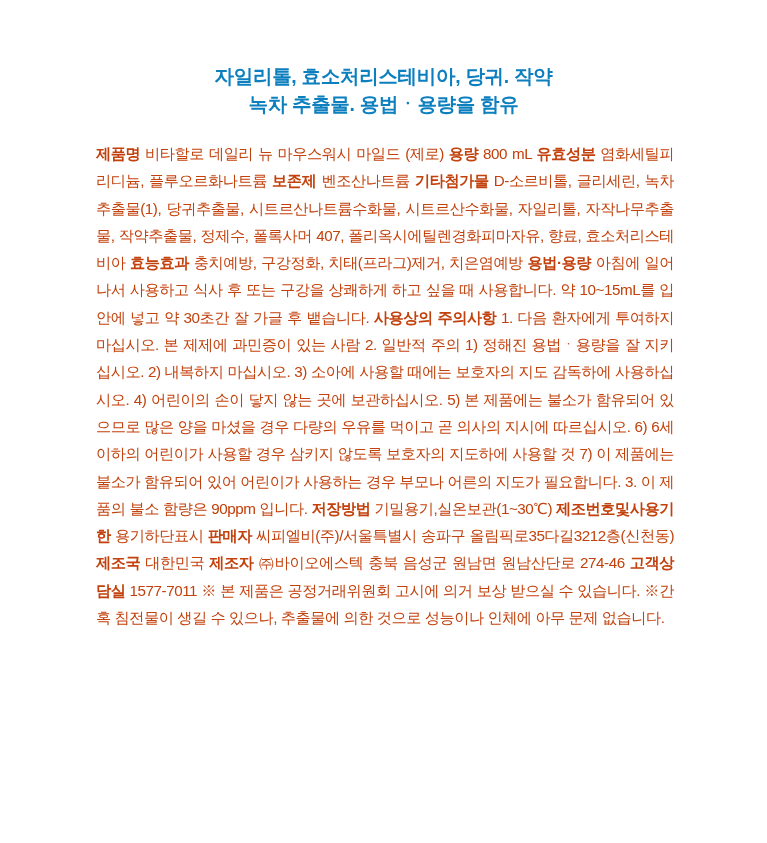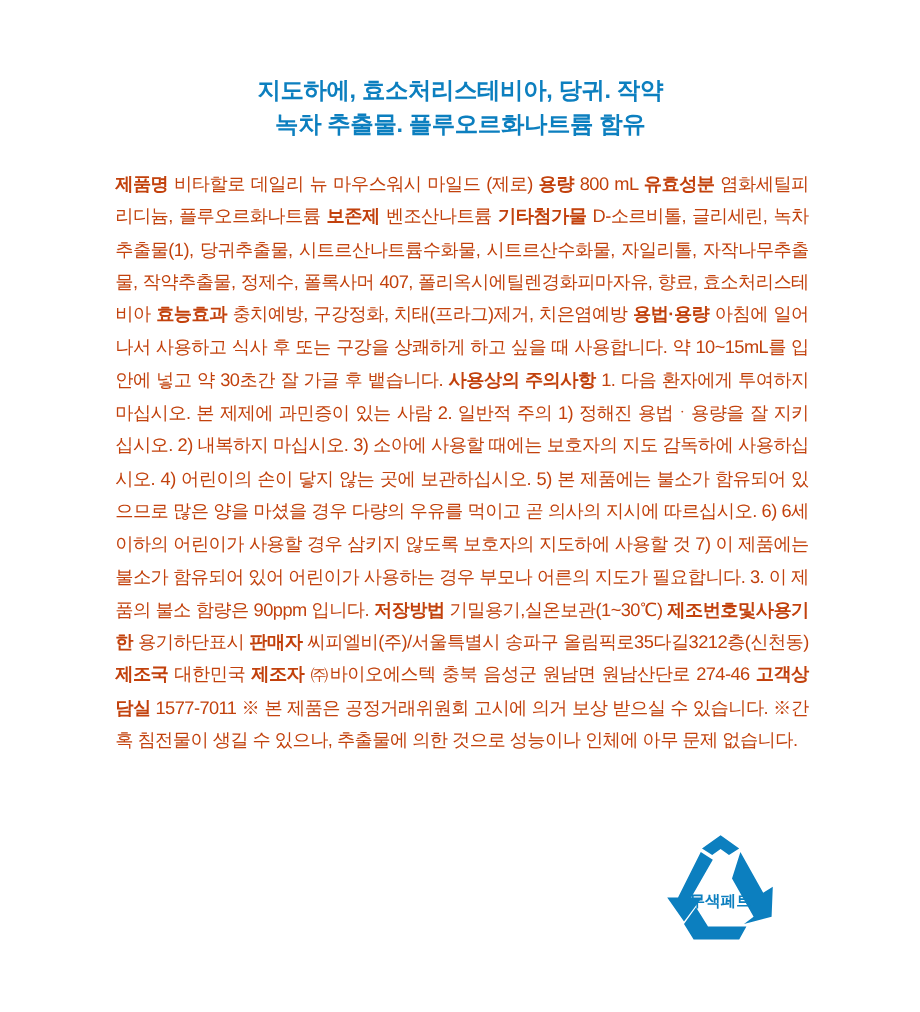--- a/index.html
+++ b/index.html
@@ -80,33 +80,22 @@
   .recycle-caption span {
     display: block;
   }
 </style>
 </head>
 <body>
 
 <div class="page">
 
   <div class="headline">
-    <span class="line">지도하에, 효소처리스테비아, 당귀. 작약</span>
-    <span class="line">녹차 추출물. 플루오르화나트륨 함유</span>
+    <span class="line">자일리톨, 효소처리스테비아, 당귀. 작약</span>
+    <span class="line">녹차 추출물. 용법ㆍ용량을 함유</span>
   </div>
 
   <div class="body-copy"><b>제품명</b><span> 비타할로 데일리 뉴 마우스워시 마일드 (제로) </span><b>용량</b><span> 800 mL </span><b>유효성분</b><span> 염화세틸피리디늄, 플루오르화나트륨 </span><b>보존제</b><span> 벤조산나트륨 </span><b>기타첨가물</b><span> D-소르비톨, 글리세린, 녹차추출물(1), 당귀추출물, 시트르산나트륨수화물, 시트르산수화물, 자일리톨, 자작나무추출물, 작약추출물, 정제수, 폴록사머 407, 폴리옥시에틸렌경화피마자유, 향료, 효소처리스테비아 </span><b>효능효과</b><span> 충치예방, 구강정화, 치태(프라그)제거, 치은염예방 </span><b>용법·용량</b><span> 아침에 일어나서 사용하고 식사 후 또는 구강을 상쾌하게 하고 싶을 때 사용합니다. 약 10~15mL를 입안에 넣고 약 30초간 잘 가글 후 뱉습니다. </span><b>사용상의 주의사항</b><span> 1. 다음 환자에게 투여하지 마십시오. 본 제제에 과민증이 있는 사람 2. 일반적 주의 1) 정해진 용법ㆍ용량을 잘 지키십시오. 2) 내복하지 마십시오. 3) 소아에 사용할 때에는 보호자의 지도 감독하에 사용하십시오. 4) 어린이의 손이 닿지 않는 곳에 보관하십시오. 5) 본 제품에는 불소가 함유되어 있으므로 많은 양을 마셨을 경우 다량의 우유를 먹이고 곧 의사의 지시에 따르십시오. 6) 6세 이하의 어린이가 사용할 경우 삼키지 않도록 보호자의 지도하에 사용할 것 7) 이 제품에는 불소가 함유되어 있어 어린이가 사용하는 경우 부모나 어른의 지도가 필요합니다. 3. 이 제품의 불소 함량은 90ppm 입니다. </span><b>저장방법</b><span> 기밀용기,실온보관(1~30℃) </span><b>제조번호및사용기한</b><span> 용기하단표시 </span><b>판매자</b><span> 씨피엘비(주)/서울특별시 송파구 올림픽로35다길3212층(신천동) </span><b>제조국</b><span> 대한민국 </span><b>제조자</b><span> ㈜바이오에스텍 충북 음성군 원남면 원남산단로 274-46 </span><b>고객상담실</b><span> 1577-7011 </span><span>※ 본 제품은 공정거래위원회 고시에 의거 보상 받으실 수 있습니다. ※간혹 침전물이 생길 수 있으나, 추출물에 의한 것으로 성능이나 인체에 아무 문제 없습니다.</span></div>
 
   <div class="recycle-area">
-    <div class="recycle-mark">
-      <svg width="105" height="93" viewBox="0 0 105 93" xmlns="http://www.w3.org/2000/svg">
-        <g fill="#0c7fbf">
-          <path d="M52.5 2 L68 13 L59.5 18.5 L52.5 13.5 L45.5 18.5 L37 13 Z"></path>
-          <path d="M36 16 L46 22.5 L28 54 L37 54 L22 74 L8 54 L17 54 Z"></path>
-          <path d="M69 16 L88 50 L96 45 L95 70 L72 76 L80 70 L62 38 Z"></path>
-          <path d="M32 62 L42 78 L74 78 L68 89 L30 89 L22 76 Z"></path>
-        </g>
-        <text x="52.5" y="61" text-anchor="middle" fill="#0c7fbf" font-family="Liberation Sans, sans-serif" font-size="13" font-weight="bold">무색페트</text>
-      </svg>
-    </div>
   </div>
 
 </div>
 
 </body></html>

